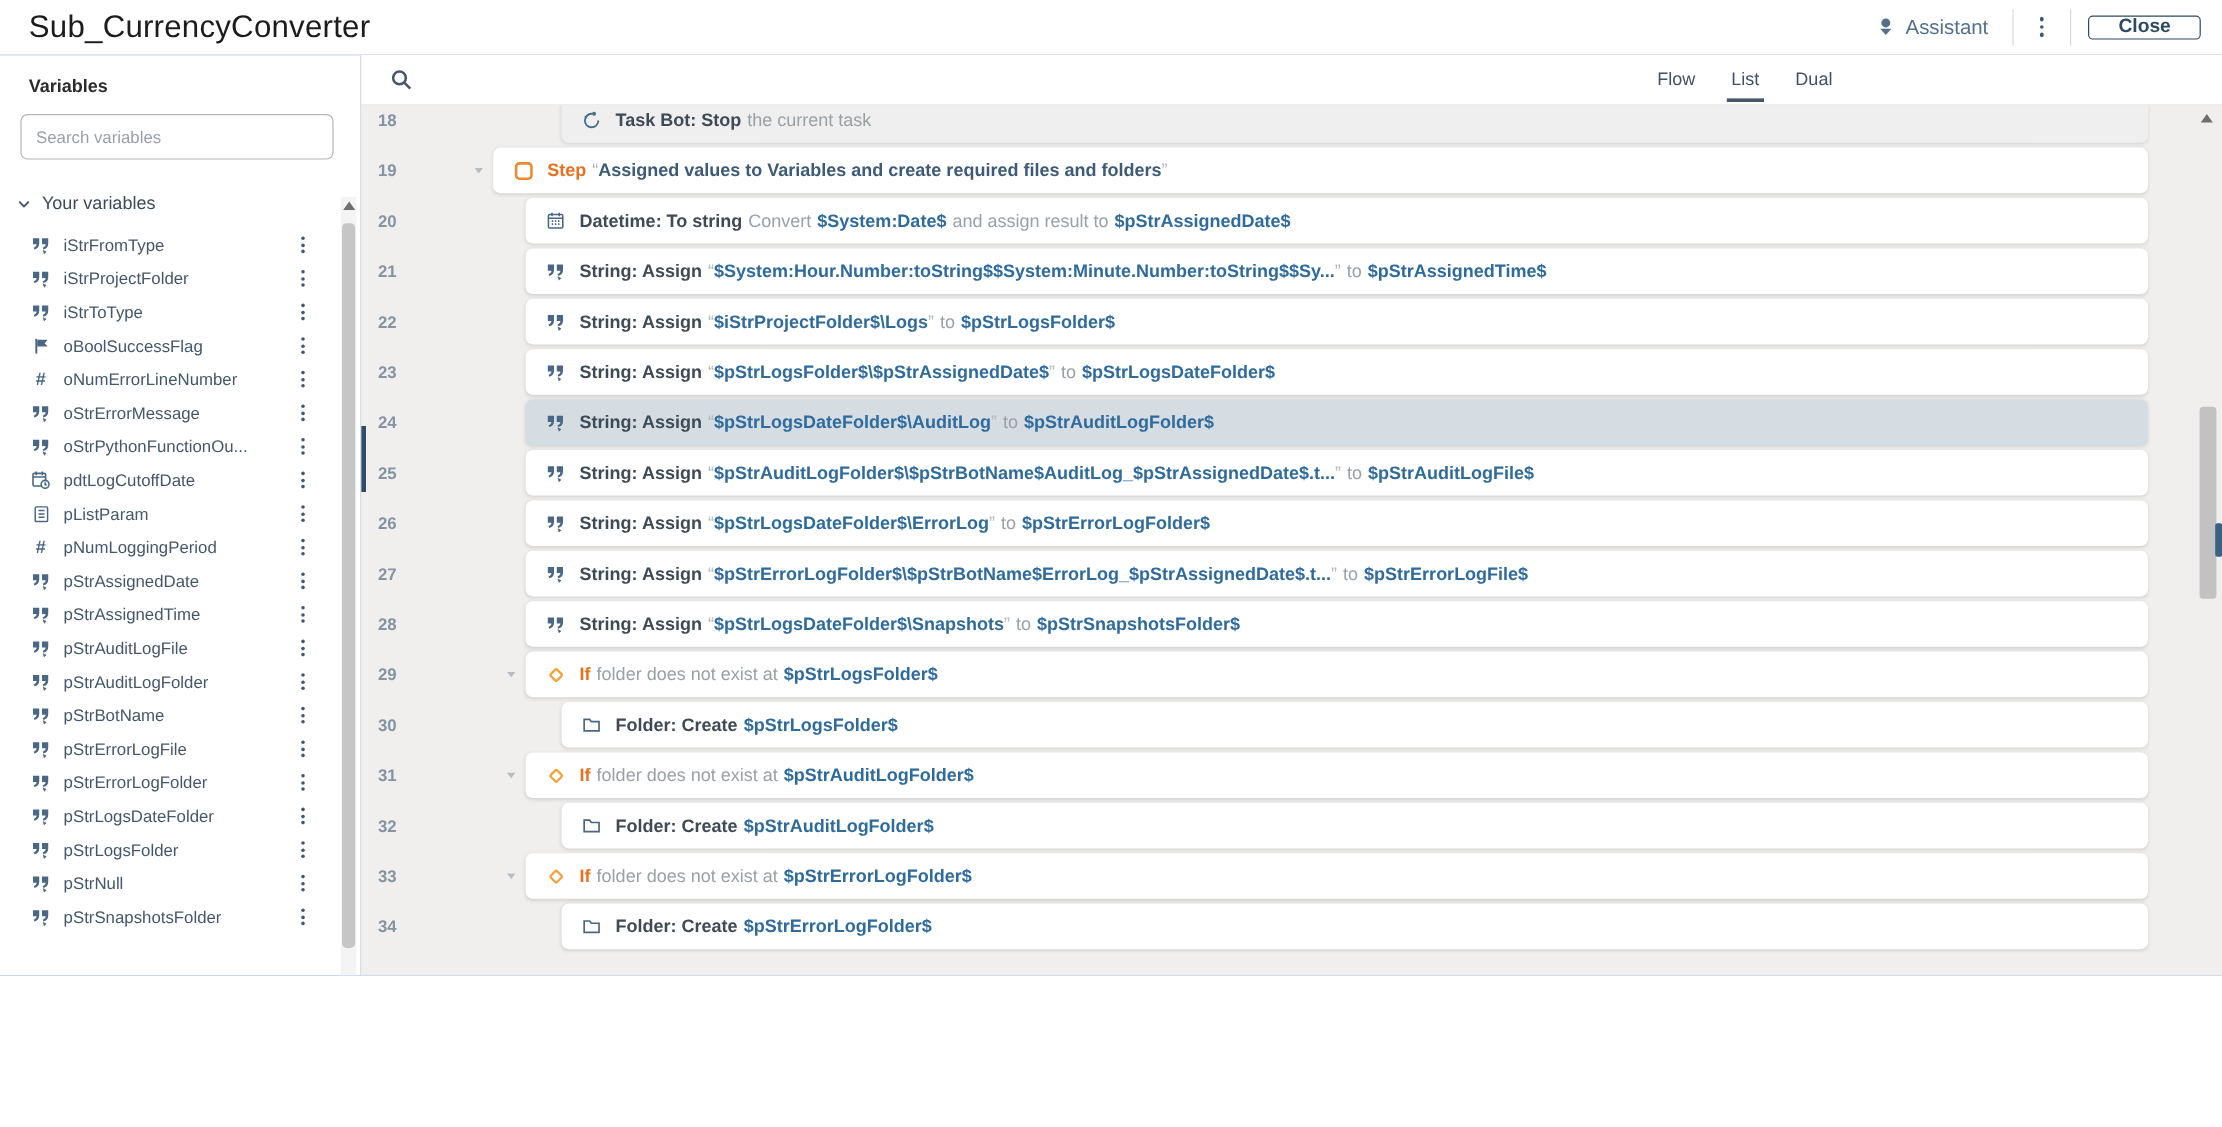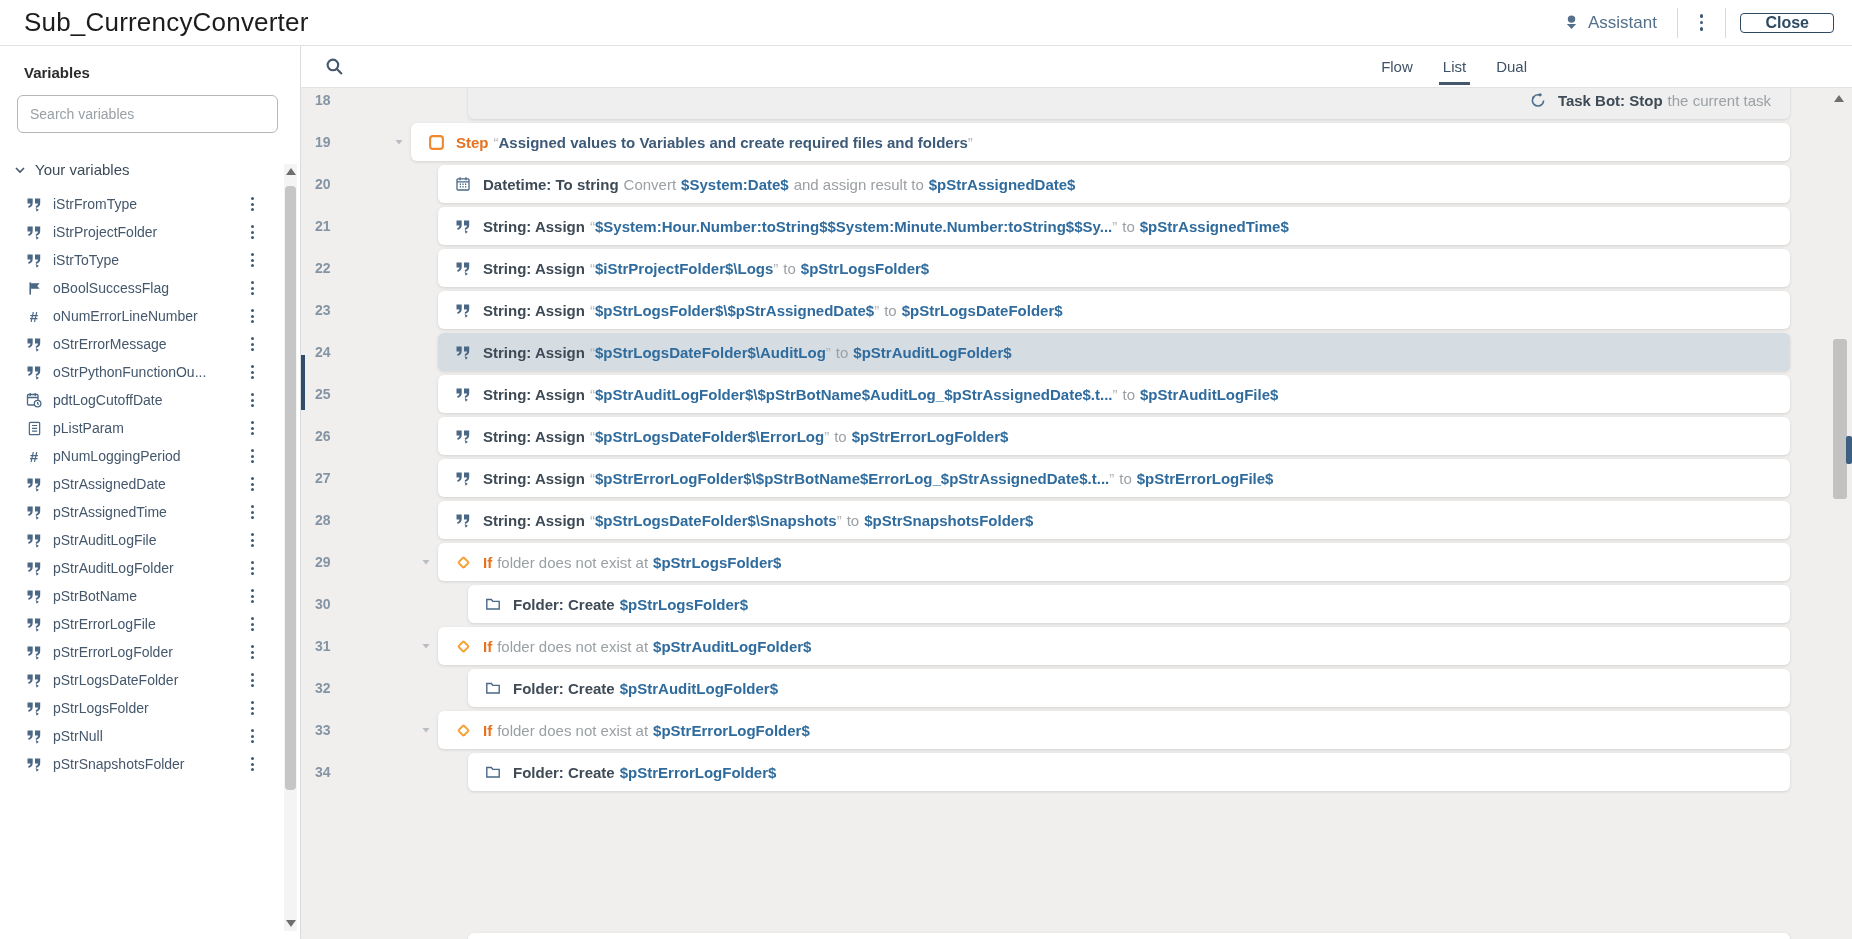--- a/index.html
+++ b/index.html
@@ -1,18 +1,18 @@
 <!DOCTYPE html>
 <html><head>
 <meta charset="utf-8">
 <style>
   * { box-sizing: border-box; margin: 0; padding: 0; }
   html,body { background:#fff; }
   .app {
-    width: 1852px; height: 939px; position: relative; overflow: hidden;
+    width: 1852px; height: 813px; position: relative; overflow: hidden;
     font-family: "Liberation Sans", sans-serif; background:#1d4ed8; color:#333;
   }
   
   .topbar { height:46px; display:flex; align-items:center; padding:0 18px 0 24px;
     background:#fff; border-bottom:1px solid #e3e3e3; }
   .page-title { font-size:26px; color:#1c1c1c; font-weight:400; letter-spacing:.2px; }
   .topbar-spacer { flex:1; }
   .assistant-btn { display:flex; align-items:center; gap:8px; color:#54708a;
     font-size:17px; cursor:pointer; padding:4px 6px; }
   .vdiv { width:1px; height:30px; background:#d3dae0; margin:0 14px; }
@@ -67,21 +67,21 @@
   .row { height:42px; position:relative; }
   .line-num { position:absolute; left:14px; top:50%; transform:translateY(-50%);
     font-size:14px; font-weight:700; color:#8494a3; }
   .collapse-chev { position:absolute; top:50%; transform:translateY(-50%);
     width:11px; display:flex; cursor:pointer; }
   .card { position:absolute; right:62px; top:2px; bottom:2px; background:#fff;
     border-radius:6px; box-shadow:0 1px 3px rgba(70,70,70,.16); display:flex;
     align-items:center; padding:0 14px; font-size:15px; white-space:nowrap;
     overflow:hidden; cursor:pointer; }
   .i1 { left:110px; } .i2 { left:137px; } .i3 { left:167px; }
-  .card.gray { background:#efefef;justify-content:flex-end; }
+  .card.gray { background:#efefef; }
   .card.sel  { background:#d5dde3; }
   .card .icn { width:22px; flex:none; margin-right:9px; color:#4a6785;
     display:flex; align-items:center; justify-content:center; }
   .t-title { font-weight:700; color:#3e4a55; margin-right:5px; }
   .t-title.orange { color:#e8711f; }
   .seg { margin-right:5px; }
   .seg-m { color:#9aa0a4; }
   .seg-v { color:#2f6b9d; font-weight:700; }
   .qm { color:#b0b4b8; }
   .qv { color:#2f6b9d; font-weight:700; }

